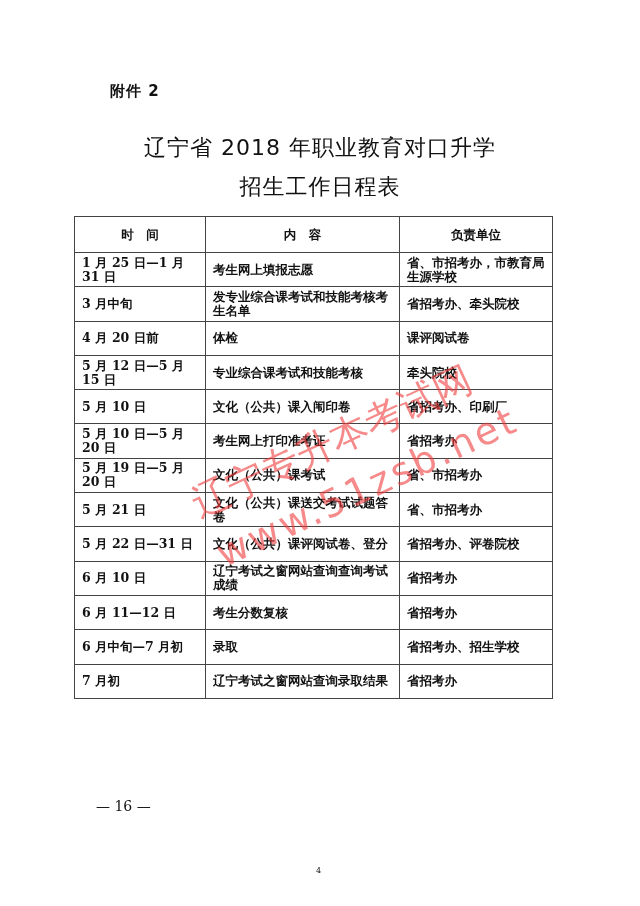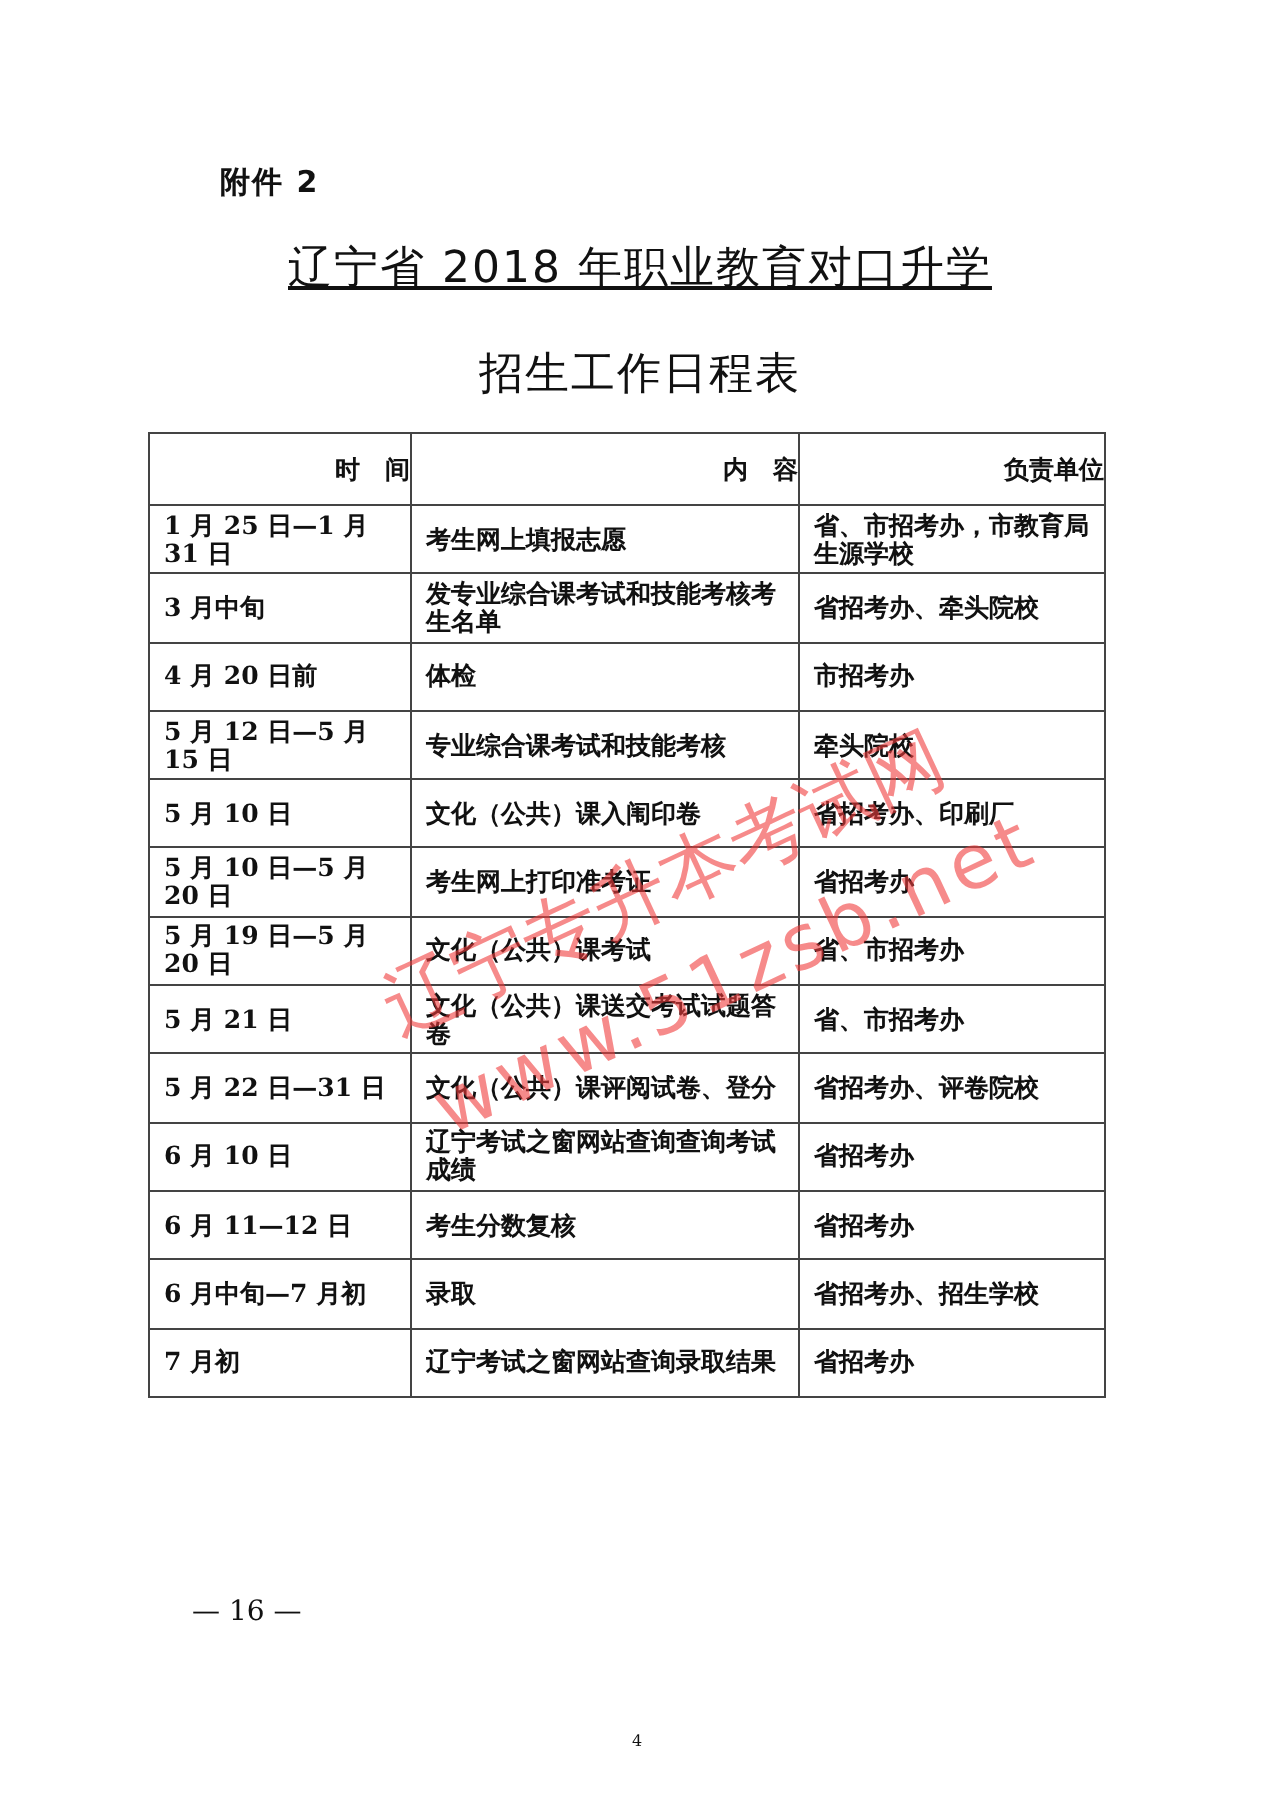--- a/index.html
+++ b/index.html
@@ -8,31 +8,31 @@
       font-family: "DejaVu Serif", serif; color: #111;
     }
     .attachment {
       position: absolute; left: 95px; top: 82px; font-family: "DejaVu Sans", sans-serif;
       font-size: 15px; font-weight: bold; letter-spacing: 1px; margin-left: 15px;
     }
     .title {
       position: absolute; left: 0; width: 640px; text-align: center; font-family: "DejaVu Sans", sans-serif;
       font-size: 22px; letter-spacing: 1px; color: #111;
     }
-    .title.l1 { top: 119px; text-decoration: underline; }
+    .title.l1 { top: 133px; }
     .title.l2 { top: 172px; }
     table.sched {
       position: absolute; left: 74px; top: 216px; width: 478px; border-collapse: collapse;
       table-layout: fixed; font-size: 12.5px;
     }
     table.sched th, table.sched td {
       border: 1.4px solid #444; padding: 0 0 0 7px; vertical-align: middle; line-height: 14px;
     }
     table.sched th {
-      height: 35px; font-family: "DejaVu Sans", sans-serif; font-weight: bold; font-size: 12.5px; text-align: right; padding: 0;
+      height: 35px; font-family: "DejaVu Sans", sans-serif; font-weight: bold; font-size: 12.5px; text-align: center; padding: 0;
     }
     table.sched td { height: 33.3px; font-weight: bold; }
     col.c1 { width: 131px; } col.c2 { width: 194px; } col.c3 { width: 153px; }
     .wm1 { position: absolute; left: 205px; top: 478px; font-size: 38px; white-space: nowrap;
       transform: rotate(-25deg); transform-origin: left bottom; color: rgba(240,60,60,0.6); font-family: "DejaVu Serif", serif; }
     .wm2 { position: absolute; left: 228px; top: 532px; font-size: 38px; white-space: nowrap;
       transform: rotate(-25deg); transform-origin: left bottom; color: rgba(240,60,60,0.6); font-family: "DejaVu Sans", sans-serif; letter-spacing: 3px; }
     .pagenum {
       position: absolute; left: 96px; top: 798px; font-size: 14px; font-family: "DejaVu Serif", serif;
     }
@@ -67,21 +67,21 @@
         <td>省、市招考办，市教育局生源学校</td>
       </tr>
       <tr>
         <td>3 月中旬</td>
         <td>发专业综合课考试和技能考核考生名单</td>
         <td>省招考办、牵头院校</td>
       </tr>
       <tr>
         <td>4 月 20 日前</td>
         <td>体检</td>
-        <td>市招考办</td>
+        <td>课评阅试卷</td>
       </tr>
       <tr>
         <td>5 月 12 日—5 月 15 日</td>
         <td>专业综合课考试和技能考核</td>
         <td>牵头院校</td>
       </tr>
       <tr>
         <td>5 月 10 日</td>
         <td>文化（公共）课入闱印卷</td>
         <td>省招考办、印刷厂</td>

